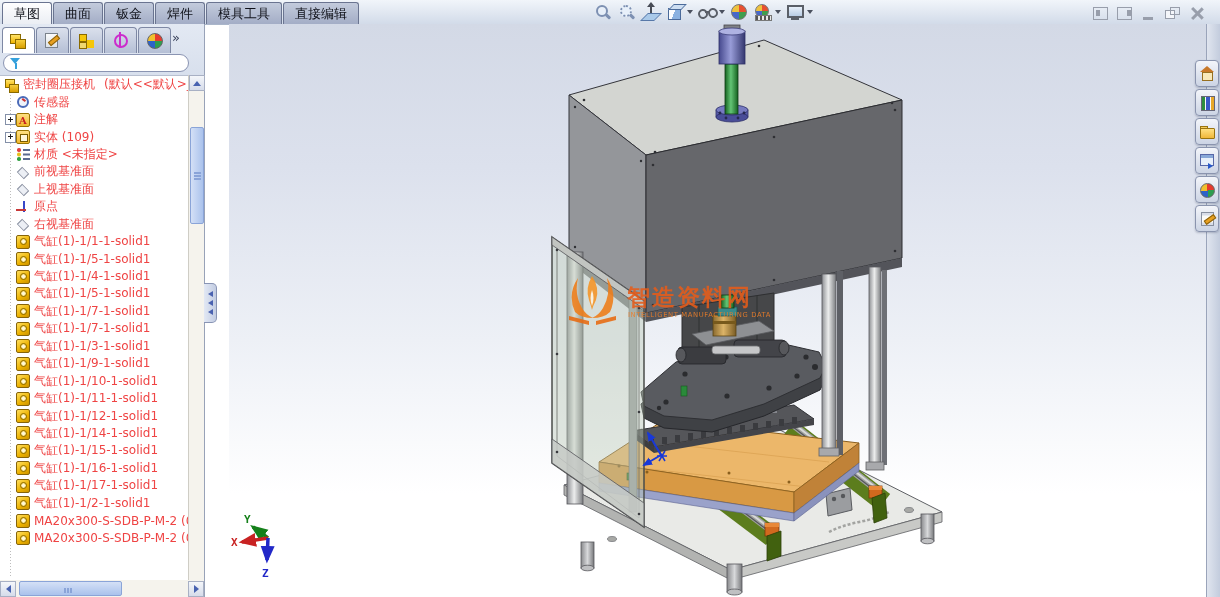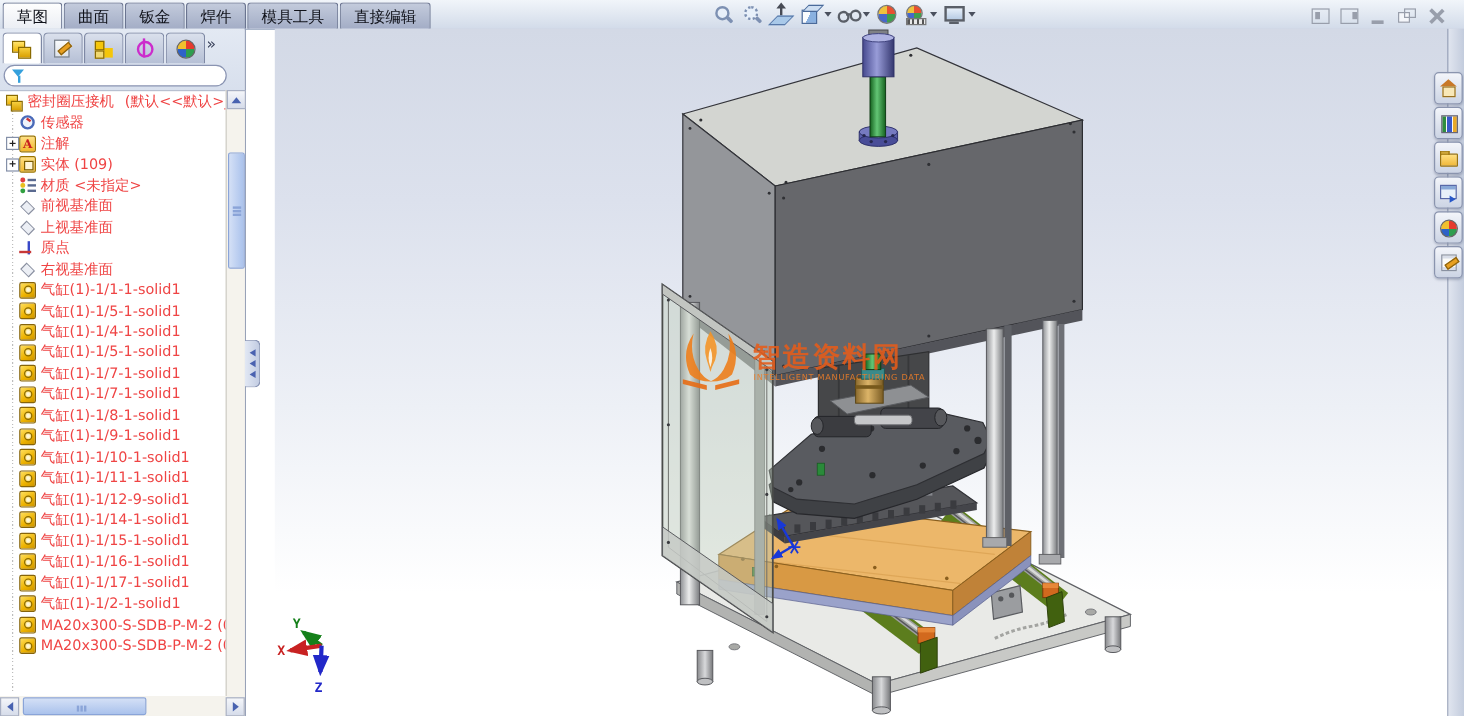--- a/index.html
+++ b/index.html
@@ -419,21 +419,21 @@
 
           <div class="trow">
             <span class="exp-slot"></span>
             <span class="icon ic-solid-body"></span>
             <span class="tlabel">气缸(1)-1/7-1-solid1</span>
           </div>
 
           <div class="trow">
             <span class="exp-slot"></span>
             <span class="icon ic-solid-body"></span>
-            <span class="tlabel">气缸(1)-1/8-1-solid1</span>
+            <span class="tlabel">气缸(1)-1/3-1-solid1</span>
           </div>
 
           <div class="trow">
             <span class="exp-slot"></span>
             <span class="icon ic-solid-body"></span>
             <span class="tlabel">气缸(1)-1/9-1-solid1</span>
           </div>
 
           <div class="trow">
             <span class="exp-slot"></span>
@@ -443,21 +443,21 @@
 
           <div class="trow">
             <span class="exp-slot"></span>
             <span class="icon ic-solid-body"></span>
             <span class="tlabel">气缸(1)-1/11-1-solid1</span>
           </div>
 
           <div class="trow">
             <span class="exp-slot"></span>
             <span class="icon ic-solid-body"></span>
-            <span class="tlabel">气缸(1)-1/12-9-solid1</span>
+            <span class="tlabel">气缸(1)-1/12-1-solid1</span>
           </div>
 
 
           <div class="trow">
             <span class="exp-slot"></span>
             <span class="icon ic-solid-body"></span>
             <span class="tlabel">气缸(1)-1/14-1-solid1</span>
           </div>
 
           <div class="trow">

